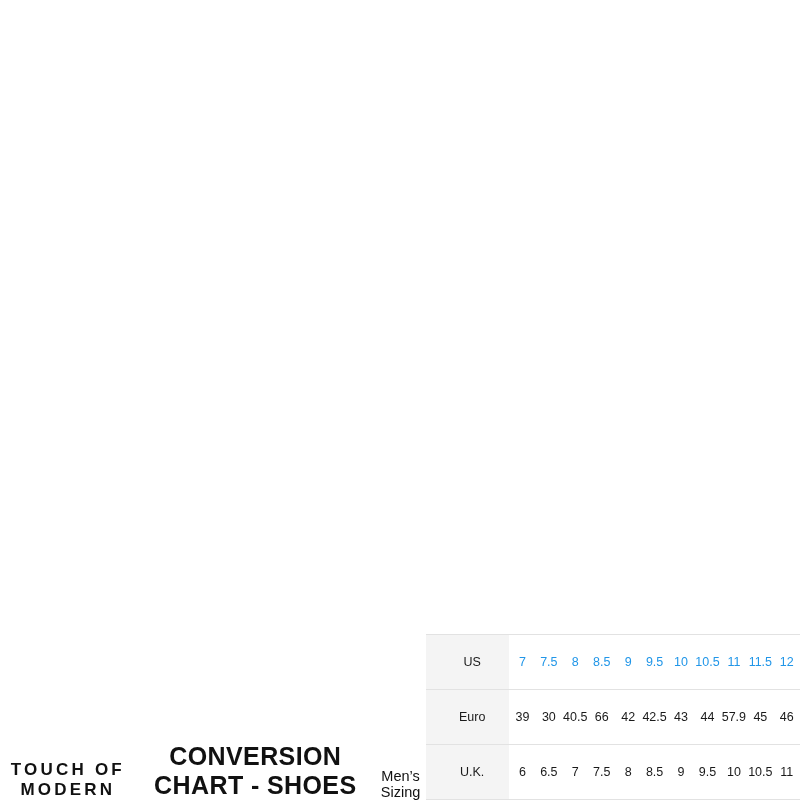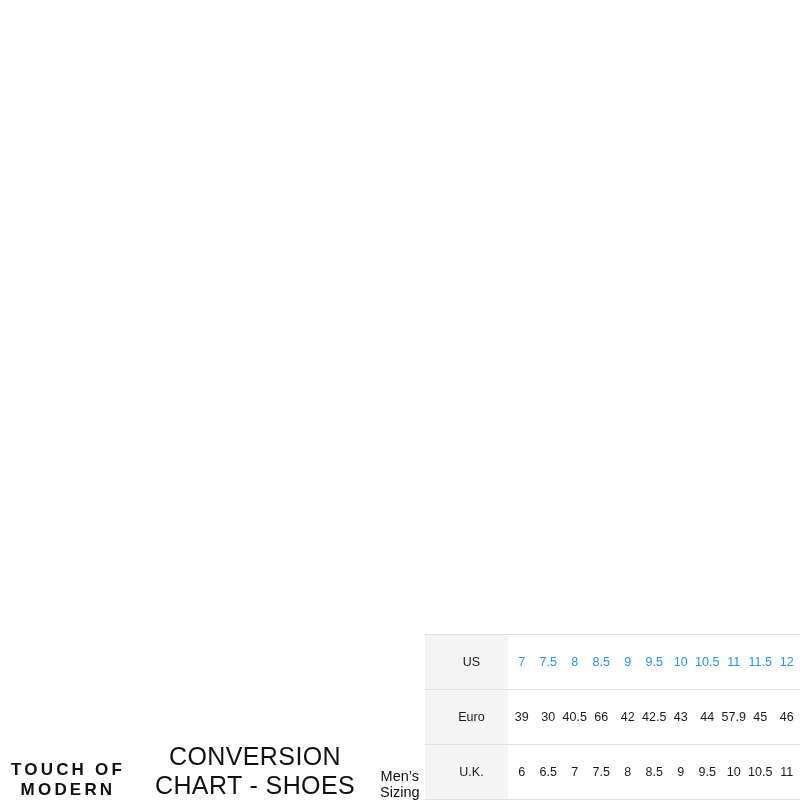--- a/index.html
+++ b/index.html
@@ -30,21 +30,21 @@
     letter-spacing: 3.2px;
     font-weight: 700;
     color: #111111;
     text-align: center;
     font-family: "Liberation Sans", sans-serif;
   }
 
   .doc-title {
     margin-top: 22px;
     font-size: 25px;
-    font-weight: 400;
+    font-weight: 700;
     letter-spacing: 0.4px;
     color: #111111;
     text-align: center;
   }
 
   .section-title {
     margin-top: 123px;
     font-size: 14.5px;
     font-weight: 400;
     color: #111111;

